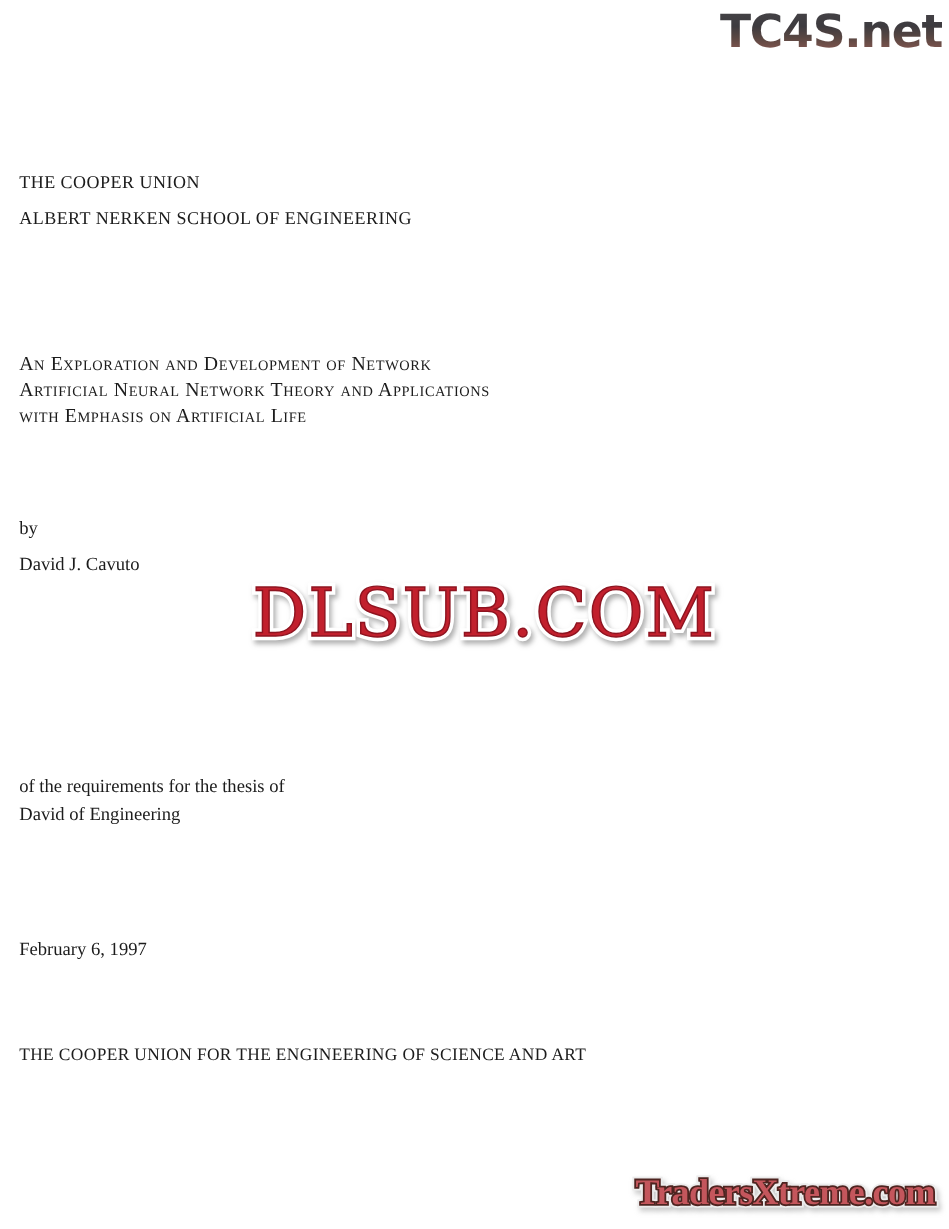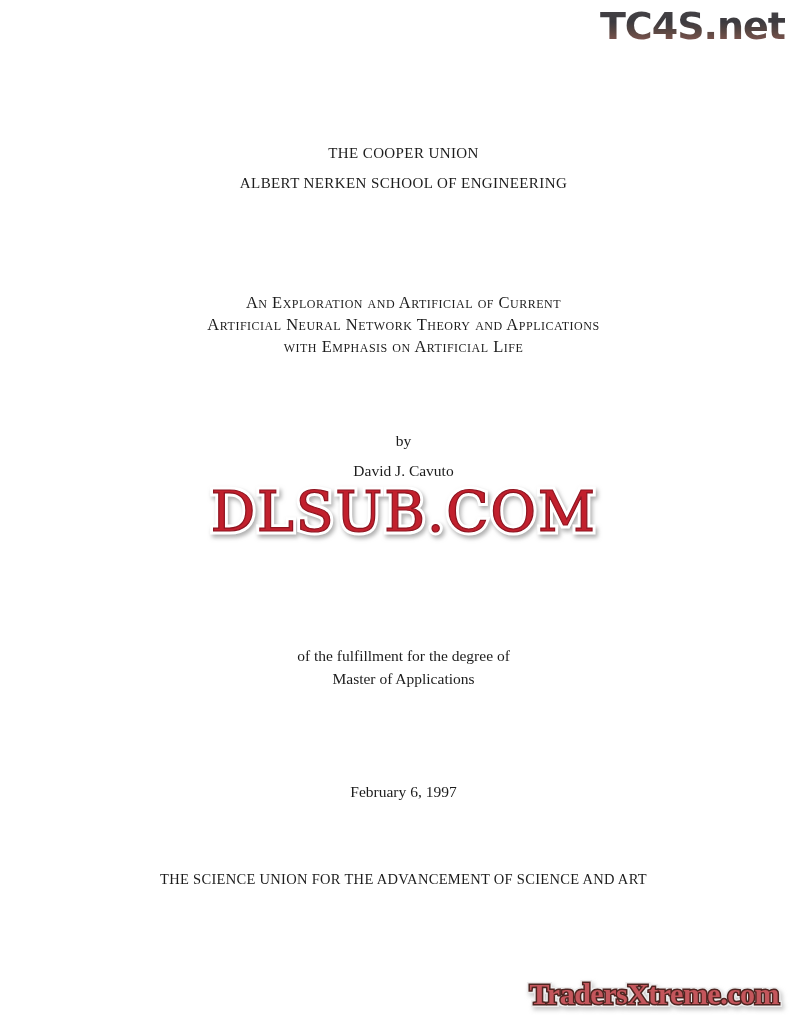--- a/index.html
+++ b/index.html
@@ -7,21 +7,21 @@
     width: 791px; height: 1024px;
     background: #ffffff;
     position: relative;
     overflow: hidden;
     font-family: "Liberation Serif", serif;
     color: #1c1c1c;
   }
   .center-col {
     position: absolute;
     left: 16px; right: 0;
-    text-align: center;
+    text-align: left;
     white-space: nowrap;
   }
   
   #institution { top: 138px; font-size: 15px; line-height: 30px; letter-spacing: 0.4px; }
   #thesis-title { top: 292px; font-size: 16.5px; line-height: 22px; font-variant: small-caps; letter-spacing: 0.5px; }
   #byline { top: 426px; font-size: 15.5px; line-height: 30px; }
   #submission { top: 644px; font-size: 15.5px; line-height: 23px; }
   #date-line { top: 780px; font-size: 15.5px; line-height: 23px; }
   #footer-line { top: 868px; font-size: 14.5px; line-height: 23px; letter-spacing: 0.3px; }
 
@@ -95,41 +95,41 @@
 <body>
 
 <div class="tc4s">TC4S.net</div>
 
 <div id="institution" class="center-col">
   <div>THE COOPER UNION</div>
   <div>ALBERT NERKEN SCHOOL OF ENGINEERING</div>
 </div>
 
 <div id="thesis-title" class="center-col">
-  <div>An Exploration and Artificial of Current</div>
+  <div>An Exploration and Development of Network</div>
   <div>Artificial Neural Network Theory and Applications</div>
   <div>with Emphasis on Artificial Life</div>
 </div>
 
 <div id="byline" class="center-col">
   <div>by</div>
   <div>David J. Cavuto</div>
 </div>
 
 <div class="dlsub">
   <span class="dlsub-back">DLSUB.COM</span>
   <span class="layer dlsub-front">DLSUB.COM</span>
 </div>
 
 <div id="submission" class="center-col">
-  <div>of the fulfillment for the degree of</div>
-  <div>Master of Applications</div>
+  <div>of the requirements for the thesis of</div>
+  <div>David of Engineering</div>
 </div>
 
 <div id="date-line" class="center-col">February 6, 1997</div>
 
-<div id="footer-line" class="center-col">THE SCIENCE UNION FOR THE ADVANCEMENT OF SCIENCE AND ART</div>
+<div id="footer-line" class="center-col">THE COOPER UNION FOR THE ENGINEERING OF SCIENCE AND ART</div>
 
 <div class="traders">
   <span class="traders-glow">TradersXtreme.com</span>
   <span class="layer traders-outline">TradersXtreme.com</span>
   <span class="layer traders-front">TradersXtreme.com</span>
 </div>
 
 </body></html>

